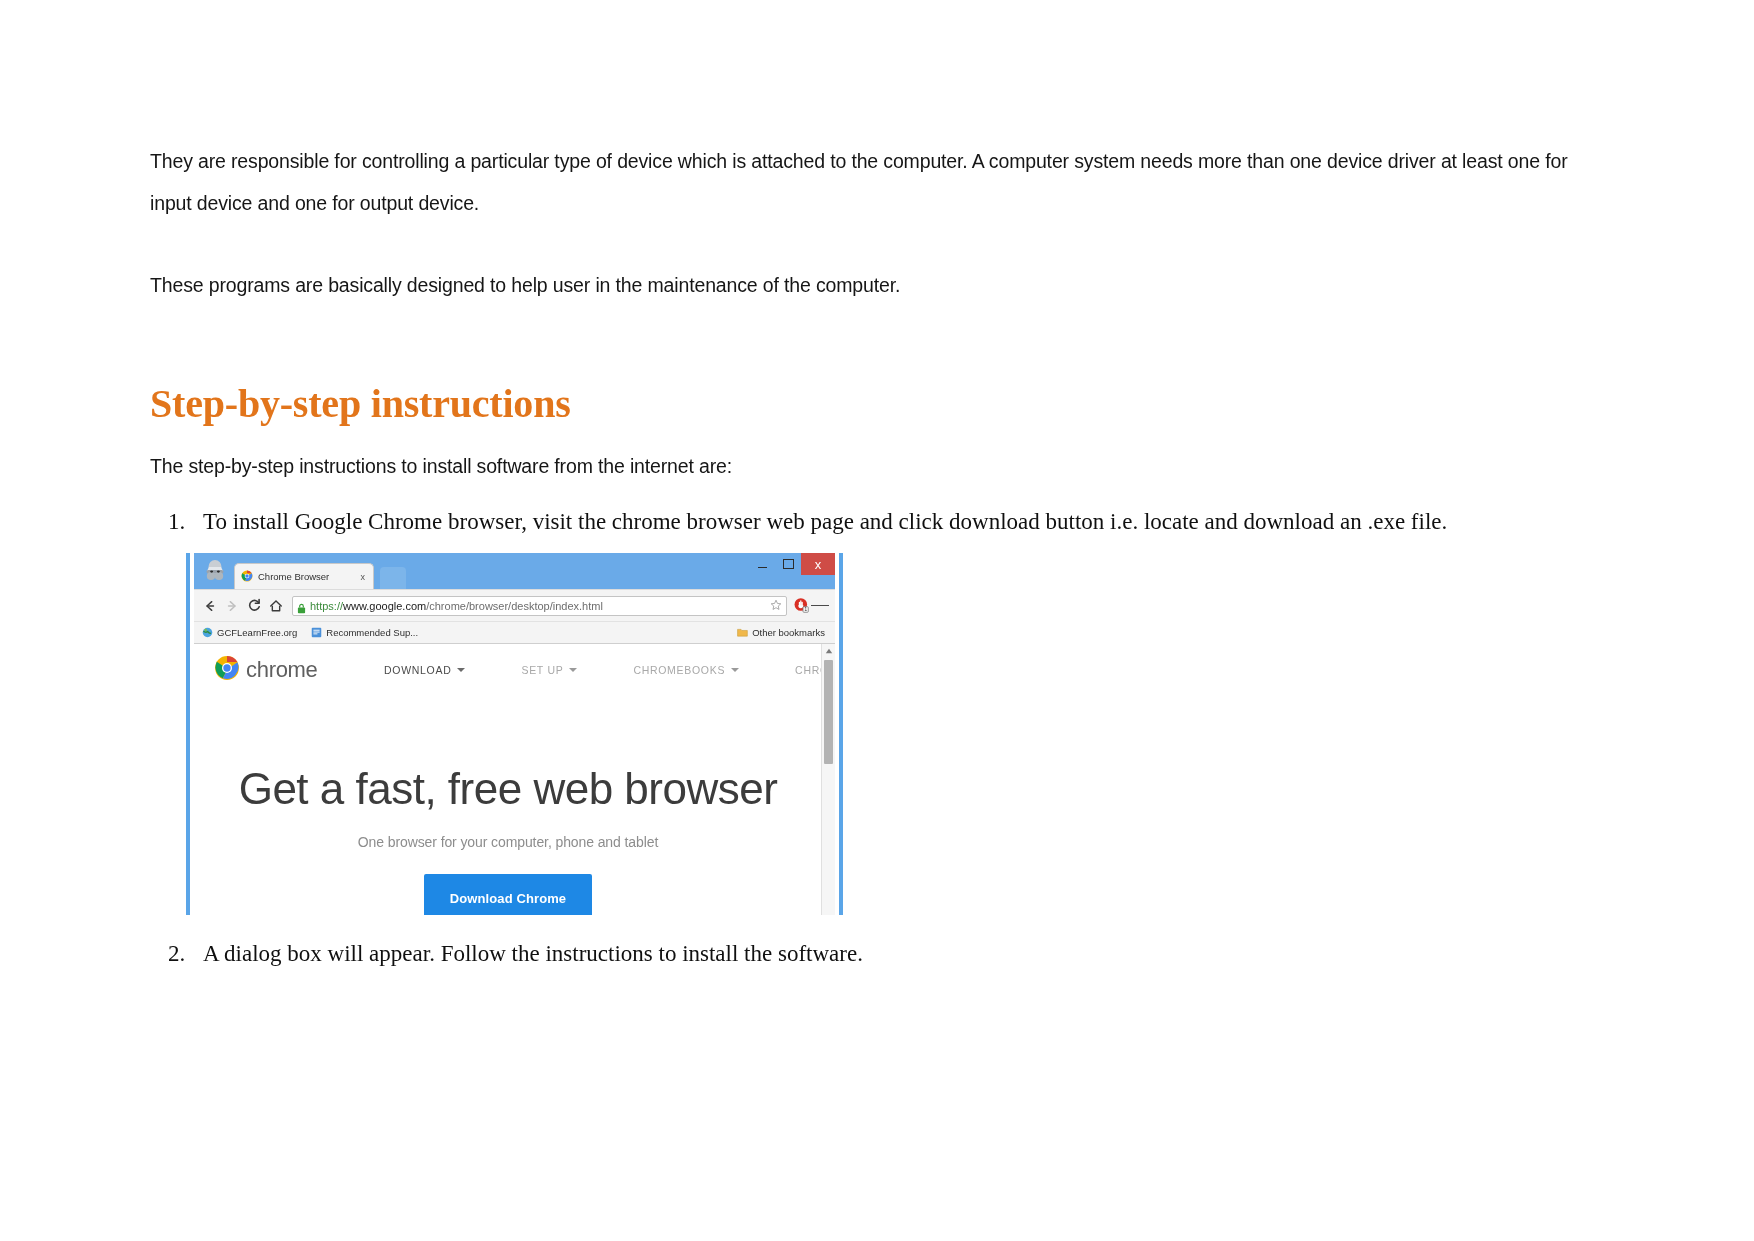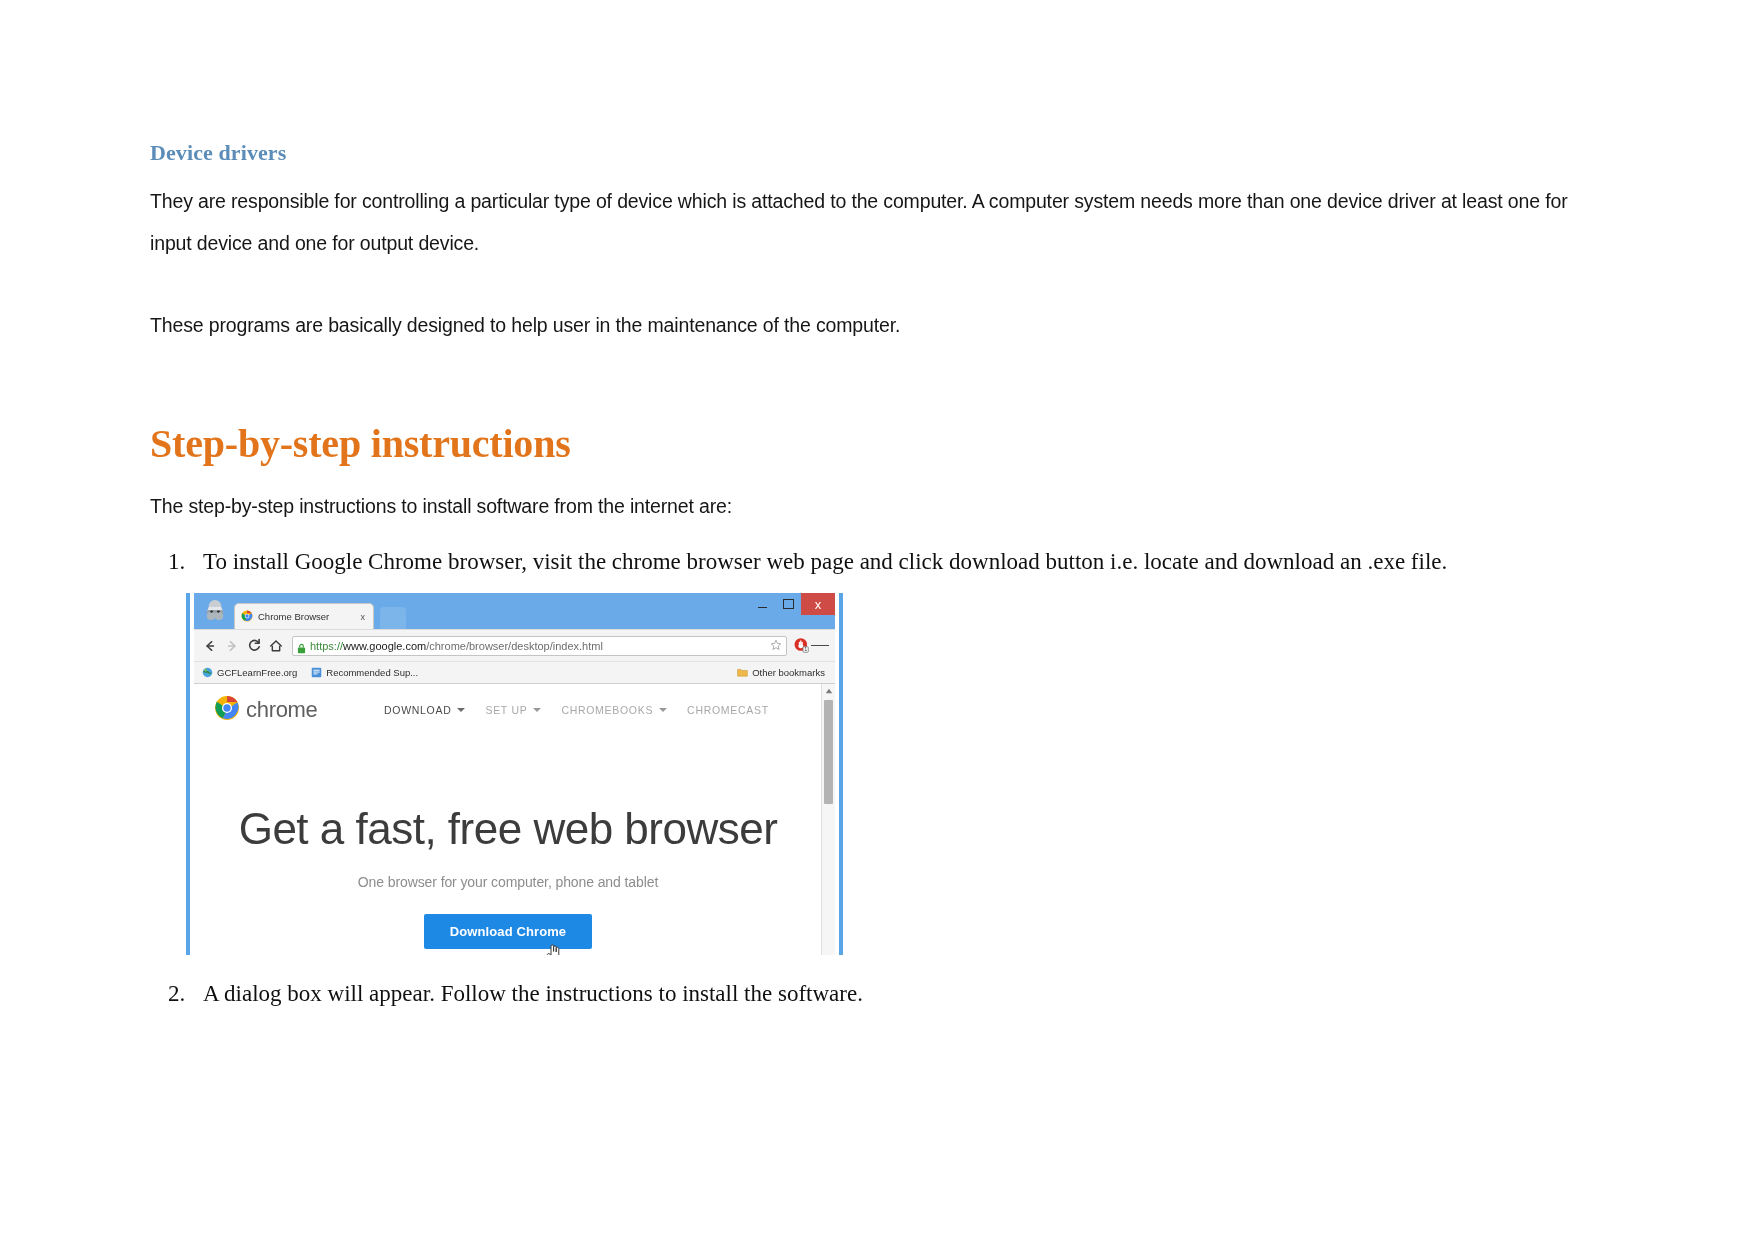--- a/index.html
+++ b/index.html
@@ -315,21 +315,21 @@
   .site-logo-text {
     font-family: "Liberation Sans", sans-serif;
     font-size: 22px;
     color: #5f5f5f;
     margin-left: 6px;
     letter-spacing: -0.3px;
   }
   .site-nav-items {
     display: flex;
     align-items: center;
-    gap: 20px;
+    gap: 56px;
   }
   .site-nav-item {
     font-family: "Liberation Sans", sans-serif;
     font-size: 10.5px;
     letter-spacing: 0.7px;
     color: #a8a8a8;
     display: flex;
     align-items: center;
     white-space: nowrap;
   }
@@ -369,40 +369,39 @@
     display: inline-block;
   }
   .dl-btn {
     display: inline-block;
     background: #1e88e5;
     color: #ffffff;
     font-family: "Liberation Sans", sans-serif;
     font-size: 13px;
     font-weight: bold;
     letter-spacing: 0.1px;
-    padding: 10px 26px;
+    padding: 17px 26px;
     border: none;
     border-radius: 2px;
     cursor: pointer;
   }
   .cursor-hand {
     position: absolute;
     right: 30px;
     bottom: -16px;
     width: 16px;
     height: 22px;
   }
 </style>
 </head>
 <body>
 
 <div class="page">
   <div class="content">
 
-    <h2 class="sub-heading">Device drivers</h2>
     <p class="body-text">They are responsible for controlling a particular type of device which is attached to the computer. A computer system needs more than one device driver at least one for input device and one for output device.</p>
 
     <div class="spacer-md"></div>
 
     <p class="body-text">These programs are basically designed to help user in the maintenance of the computer.</p>
 
     <div class="spacer-lg"></div>
 
     <h1 class="major-heading">Step-by-step instructions</h1>
     <p class="body-text">The step-by-step instructions to install software from the internet are:</p>

